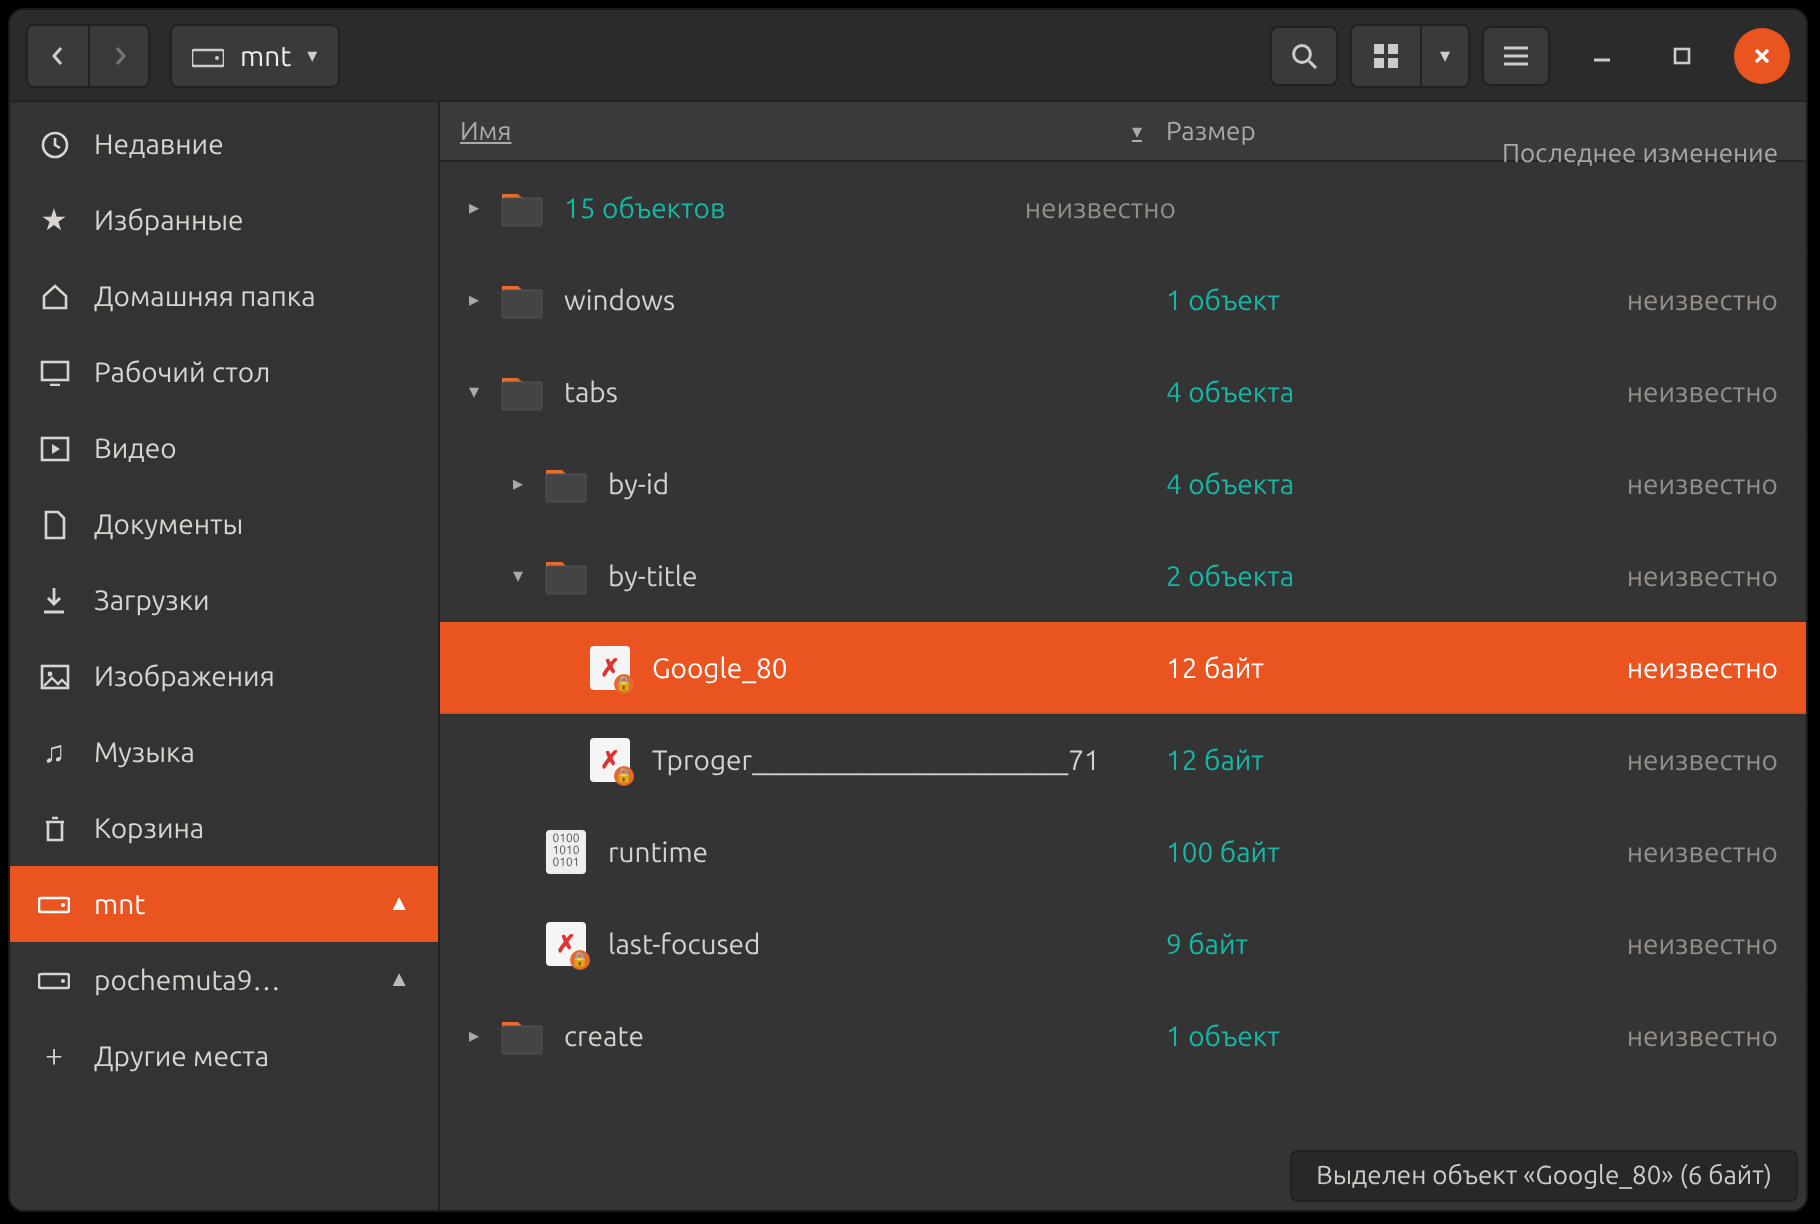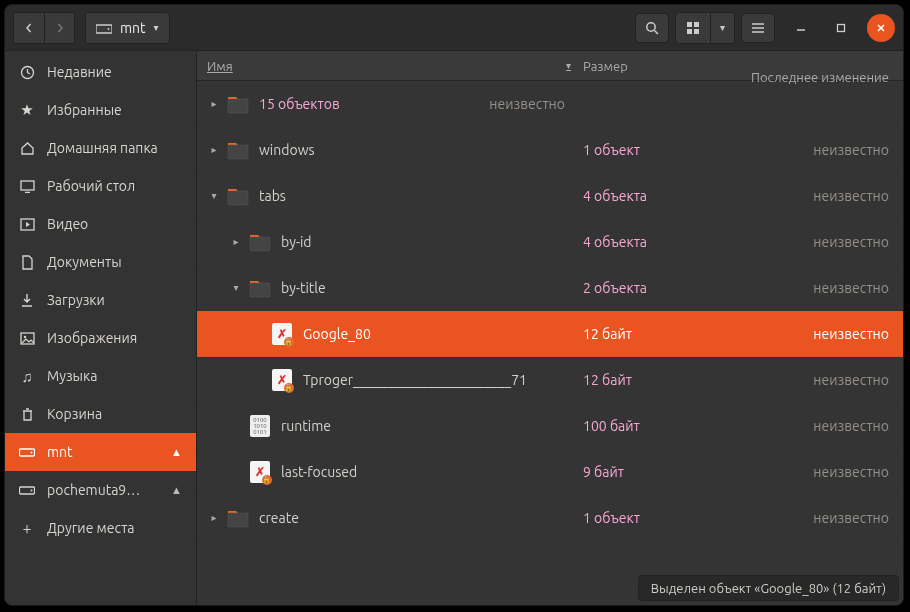--- a/index.html
+++ b/index.html
@@ -10,40 +10,40 @@
 .nav-btn { width: 30px; height: 30px; background: #3a3a3a; display: flex; align-items: center; justify-content: center; color: #ccc; cursor: pointer; border: none; }
 .nav-btn + .nav-btn { border-left: 1px solid #222; }
 .path-box { display: flex; align-items: center; background: #3a3a3a; border: 1px solid #222; border-radius: 4px; height: 32px; padding: 0 10px; gap: 8px; color: #eee; font-size: 14px; margin-left: 4px; }
 .spacer { flex: 1; }
 .toolbar-group { display: flex; border: 1px solid #222; border-radius: 4px; overflow: hidden; }
 .toolbar-btn { width: 34px; height: 30px; background: #3a3a3a; display: flex; align-items: center; justify-content: center; color: #ccc; cursor: pointer; border: none; }
 .toolbar-btn + .toolbar-btn { border-left: 1px solid #222; }
 .win-btn { width: 28px; height: 28px; border-radius: 50%; display: flex; align-items: center; justify-content: center; color: #ddd; cursor: pointer; margin-left: 6px; border: none; background: transparent; }
 .win-close { background: #e95420; color: #fff; }
 .body { flex: 1; display: flex; min-height: 0; }
-.sidebar { width: 192px; background: #333; border-right: 1px solid #222; display: flex; flex-direction: column; padding: 2px 0; }
+.sidebar { width: 215px; background: #333; border-right: 1px solid #222; display: flex; flex-direction: column; padding: 2px 0; }
 .sidebar-item { display: flex; align-items: center; gap: 12px; padding: 0 14px; height: 38px; color: #d8d4cf; font-size: 14px; cursor: pointer; }
 .sidebar-item .eject { margin-left: auto; font-size: 11px; color: #bbb; }
 .sidebar-item.active { background: #e95420; color: #fff; }
 .sidebar-item.active .eject { color: #fff; }
 .sidebar .icon { width: 16px; display: flex; justify-content: center; font-size: 14px; }
 .main { flex: 1; display: flex; flex-direction: column; background: #343434; min-width: 0; }
 .header-row { display: flex; height: 30px; background: #3a3a3a; border-bottom: 1px solid #252525; color: #aaa; font-size: 13px; align-items: center; }
 .col-name { flex: 1; padding-left: 10px; display: flex; align-items: center; gap: 6px; text-decoration: underline; }
 .col-size { width: 140px; }
 .col-mod { width: 180px; text-align: right; padding-right: 14px; margin-top: 22px; }
 .filelist { flex: 1; overflow: auto; }
 .row { display: flex; align-items: center; height: 46px; color: #d5d1cc; font-size: 14px; border-bottom: 1px solid rgba(0,0,0,0.05); cursor: pointer; }
 .row.selected { background: #e95420; color: #fff; }
 .row .expander { width: 14px; display: inline-flex; justify-content: center; font-size: 10px; color: #aaa; }
 .row.selected .expander { color: #fff; }
 .row .indent { display: inline-block; }
 .row .ficon { width: 22px; height: 22px; margin: 0 10px 0 6px; display: inline-flex; align-items: center; justify-content: center; position: relative; flex-shrink: 0; }
 .row .name { flex: 1; white-space: nowrap; overflow: hidden; text-overflow: ellipsis; }
-.row .size { width: 140px; color: #f9a8d4; }
+.row .size { width: 140px; color: #14b8a6; }
 .row .mod { width: 180px; text-align: right; padding-right: 14px; color: #948f89; }
 .row.selected .size, .row.selected .mod { color: #fff; }
 .folder-svg { width: 22px; height: 20px; }
 .folder-body { fill: #444; stroke: #555; stroke-width: 0.5; }
 .folder-tab { fill: #e66a2f; }
 .file-white { width: 20px; height: 22px; background: #f5f5f5; border-radius: 2px; position: relative; display: flex; align-items: center; justify-content: center; }
 .file-white .x { color: #d33; font-weight: bold; font-size: 12px; }
 .file-white .lock { position: absolute; bottom: -2px; right: -2px; width: 10px; height: 10px; background: #e66a2f; border-radius: 50%; display: flex; align-items: center; justify-content: center; font-size: 7px; color: #fff; }
 .binfile { width: 20px; height: 22px; background: #eee; border-radius: 2px; font-size: 6px; color: #555; display: flex; align-items: center; justify-content: center; line-height: 1; text-align: center; }
 .statusbar { position: absolute; bottom: 4px; right: 4px; background: rgba(40,40,40,0.96); border: 1px solid #222; border-radius: 4px; padding: 5px 12px; color: #cfccc6; font-size: 13px; }
@@ -366,16 +366,16 @@
             </span>
             <span class="name">create</span>
             <span class="size">1 объект</span>
             <span class="mod">неизвестно</span>
           </div>
         </div>
     </div>
   </div>
 
   <div class="statusbar">
-    <span>Выделен объект «Google_80» (12 байт)</span>
+    <span>Выделен объект «Google_80» (6 байт)</span>
   </div>
 
 </div>
 
 </body></html>

